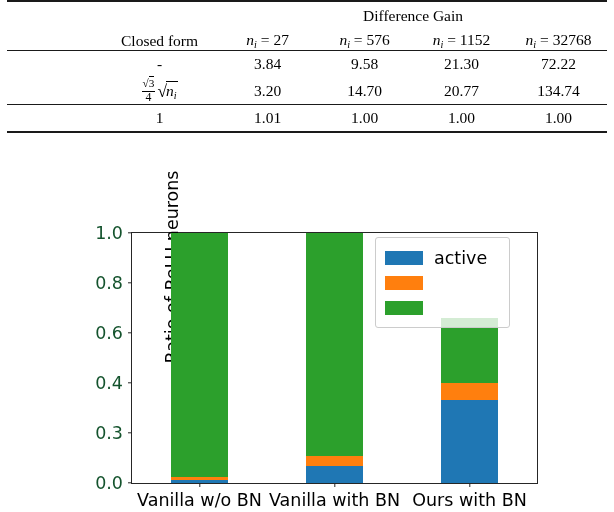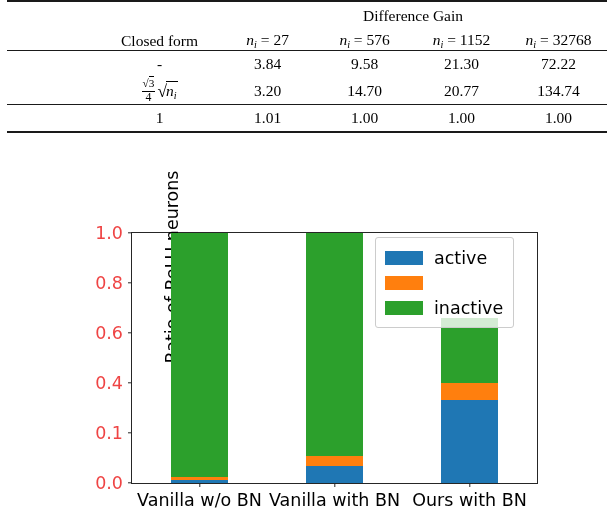--- a/index.html
+++ b/index.html
@@ -103,21 +103,21 @@
     transform-origin: center center;
     font-size: 17.5px;
     color: #000;
     white-space: nowrap;
   }
   .ytick {
     position: absolute;
     right: 100%;
     transform: translateY(-50%);
     font-size: 17.5px;
-    color: #ef4444;
+    color: #14532d;
     padding-right: 9px;
     white-space: nowrap;
   }
   .ytick-mark {
     position: absolute;
     right: 100%;
     width: 4px;
     height: 1.4px;
     background: #262626;
     transform: translateY(-50%);
@@ -145,21 +145,21 @@
   }
   .seg { position: absolute; left: 0; width: 100%; }
 
   .legend {
     position: absolute;
     left: 243px;
     top: 4px;
     background: rgba(255,255,255,0.80);
     border: 1px solid #cccccc;
     border-radius: 3px;
-    padding: 7px 10px 7px 9px;
+    padding: 7px 22px 7px 9px;
     box-sizing: border-box;
   }
   .legend-row {
     display: flex;
     align-items: center;
     height: 25px;
   }
   .legend-swatch {
     width: 38px;
     height: 14px;
@@ -238,21 +238,21 @@
     </tbody>
   </table>
 </div>
 
 <div id="chart-region">
   <div class="axes" id="axes">
     <div class="ylabel">Ratio of ReLU neurons</div>
     <div id="yticks">
         <div class="ytick" style="top: 250px;">0.0</div>
         <div class="ytick-mark" style="top: 250px;"></div>
-        <div class="ytick" style="top: 200px;">0.1</div>
+        <div class="ytick" style="top: 200px;">0.3</div>
         <div class="ytick-mark" style="top: 200px;"></div>
         <div class="ytick" style="top: 150px; margin-left: 32px;">0.4</div>
         <div class="ytick-mark" style="top: 150px;"></div>
         <div class="ytick" style="top: 100px;">0.6</div>
         <div class="ytick-mark" style="top: 100px;"></div>
         <div class="ytick" style="top: 50px;">0.8</div>
         <div class="ytick-mark" style="top: 50px;"></div>
         <div class="ytick" style="top: 0px;">1.0</div>
         <div class="ytick-mark" style="top: 0px;"></div>
       </div>
@@ -285,17 +285,16 @@
     <div class="legend" id="legend">
         <div class="legend-row">
           <div class="legend-swatch" style="background: rgb(31, 119, 180);"></div>
           <div class="legend-text">active</div>
         </div>
         <div class="legend-row">
           <div class="legend-swatch" style="background: rgb(255, 127, 14);"></div>
         </div>
         <div class="legend-row">
           <div class="legend-swatch" style="background: rgb(44, 160, 44);"></div>
-          <div class="legend-text">inactive</div>
         </div>
       </div>
   </div>
 </div>
 
 </body></html>

